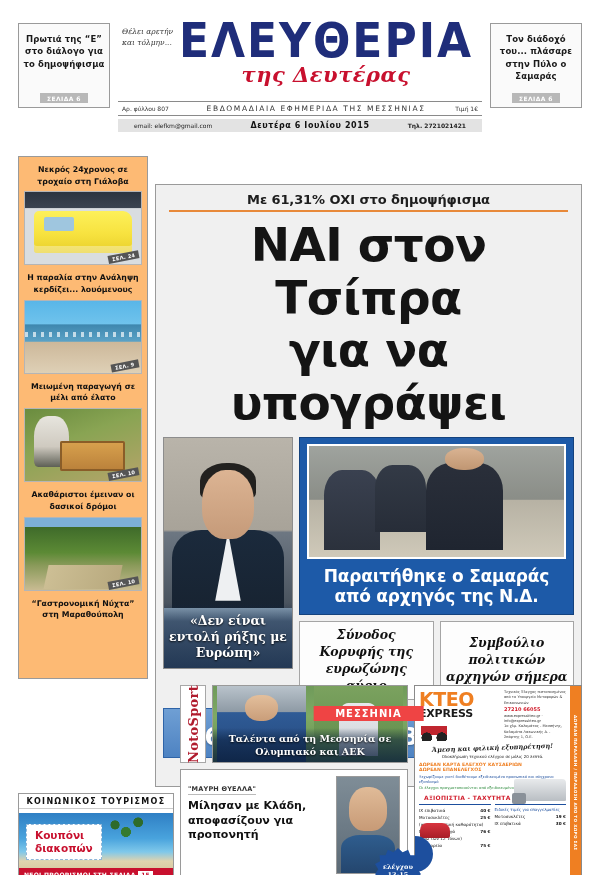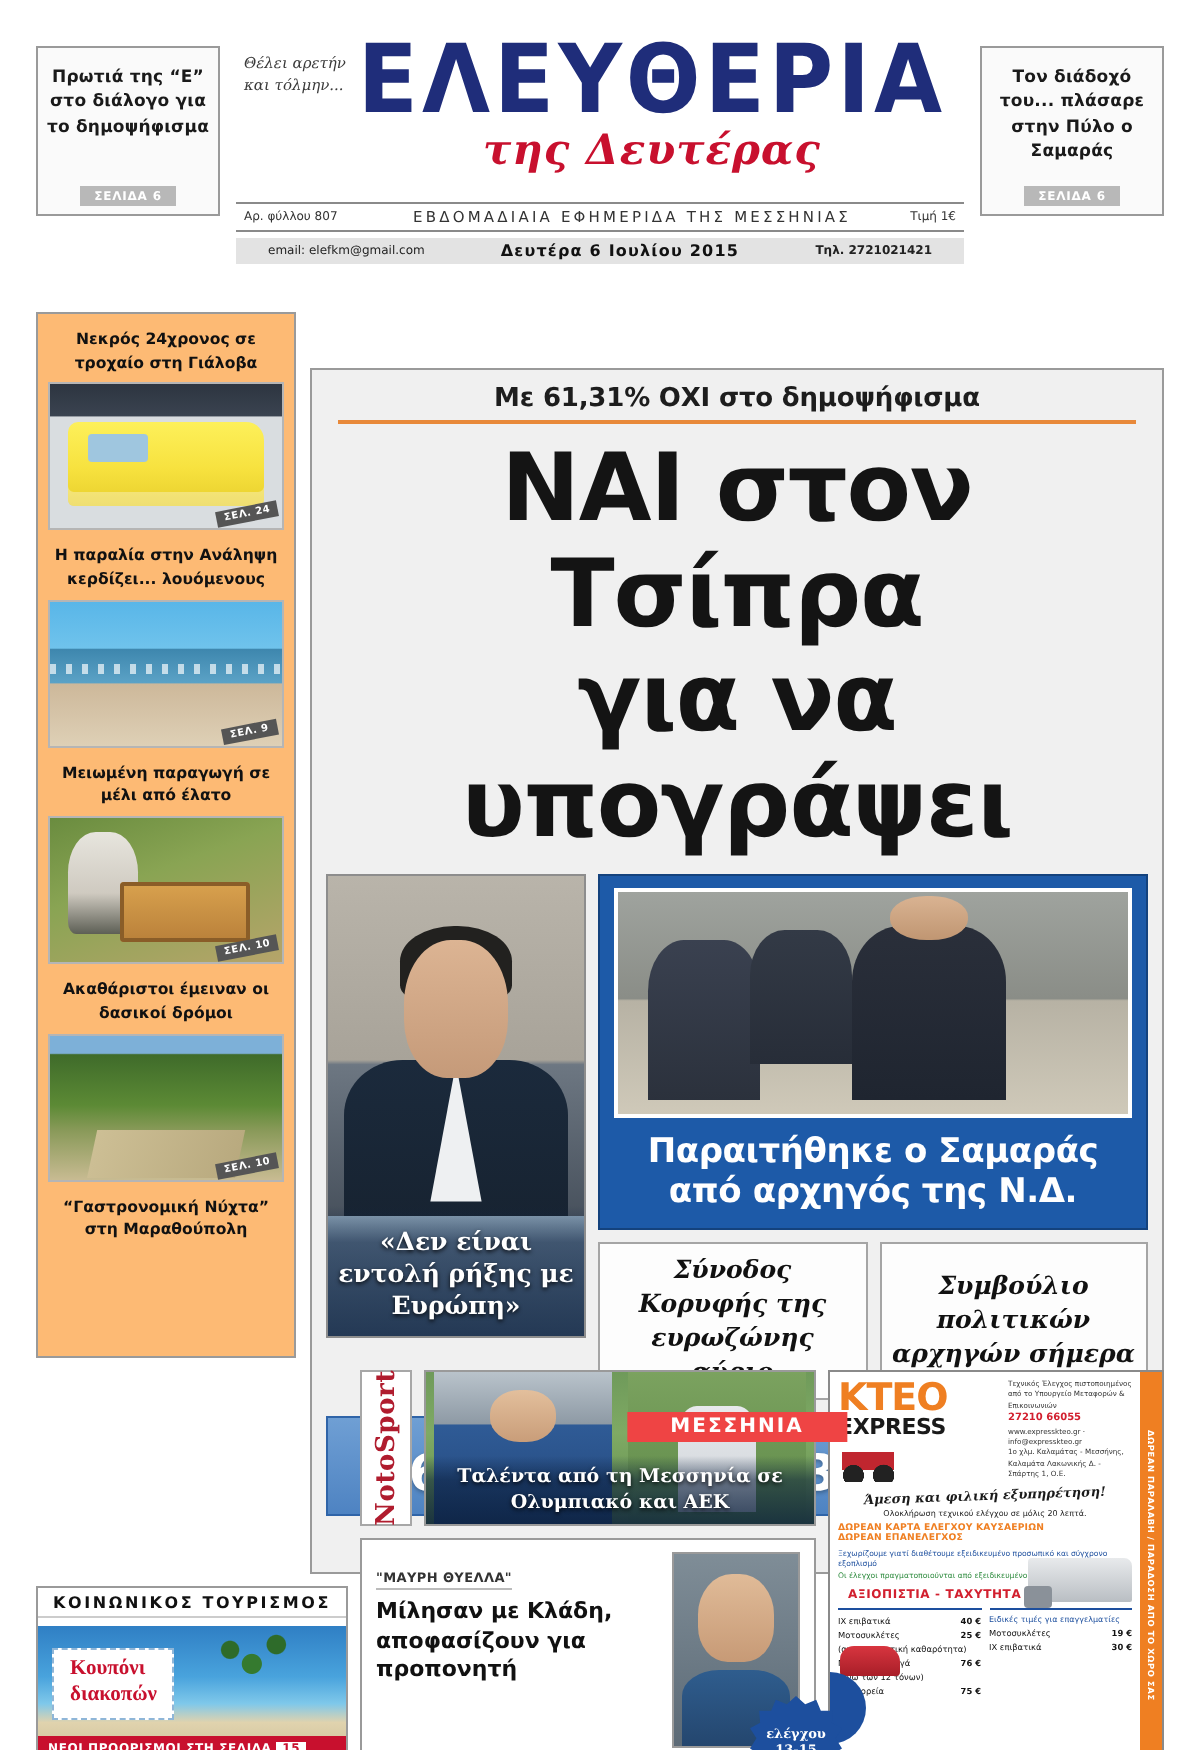--- a/index.html
+++ b/index.html
@@ -226,21 +226,21 @@
     background: linear-gradient(180deg,#2f7fc4 0%,#49a3dd 38%,#7fc8ea 58%,#e0d3ae 72%,#cdbf96 100%);
   }
   .tour-img::after{
     content:""; position:absolute; right:6%; top:6%; width:44%; height:66%;
     background: radial-gradient(circle at 28% 18%, #2e6b2a 0 7%, transparent 8%),
                 radial-gradient(circle at 62% 12%, #2e6b2a 0 8%, transparent 9%),
                 radial-gradient(circle at 44% 34%, #357a2f 0 10%, transparent 11%);
   }
   .tour-coupon {
     position:absolute; left:7px; top:30px; background:#ffffff;
-    padding:4px 8px; border:1px dashed #8fb6d8;font-family:Liberation Serif, serif;
+    padding:4px 8px; border:1px dashed #8fb6d8;
   }
   .tour-coupon-t { color:#c8102e; font-weight:700; font-size:10.5px; line-height:1.22; }
   .tour-foot {
     position:absolute; left:0; right:0; bottom:0; background:#c8102e;
     color:#fff; font-size:6px; font-weight:700; padding:2.5px 5px; letter-spacing:.3px;
   }
   .tour-foot .pg { background:#fff; color:#c8102e; padding:0 3px; }
 
   .br-col { flex:1; display:flex; flex-direction:column; gap:6px; }
   .sport-row { display:flex; gap:6px; height: 78px; }

